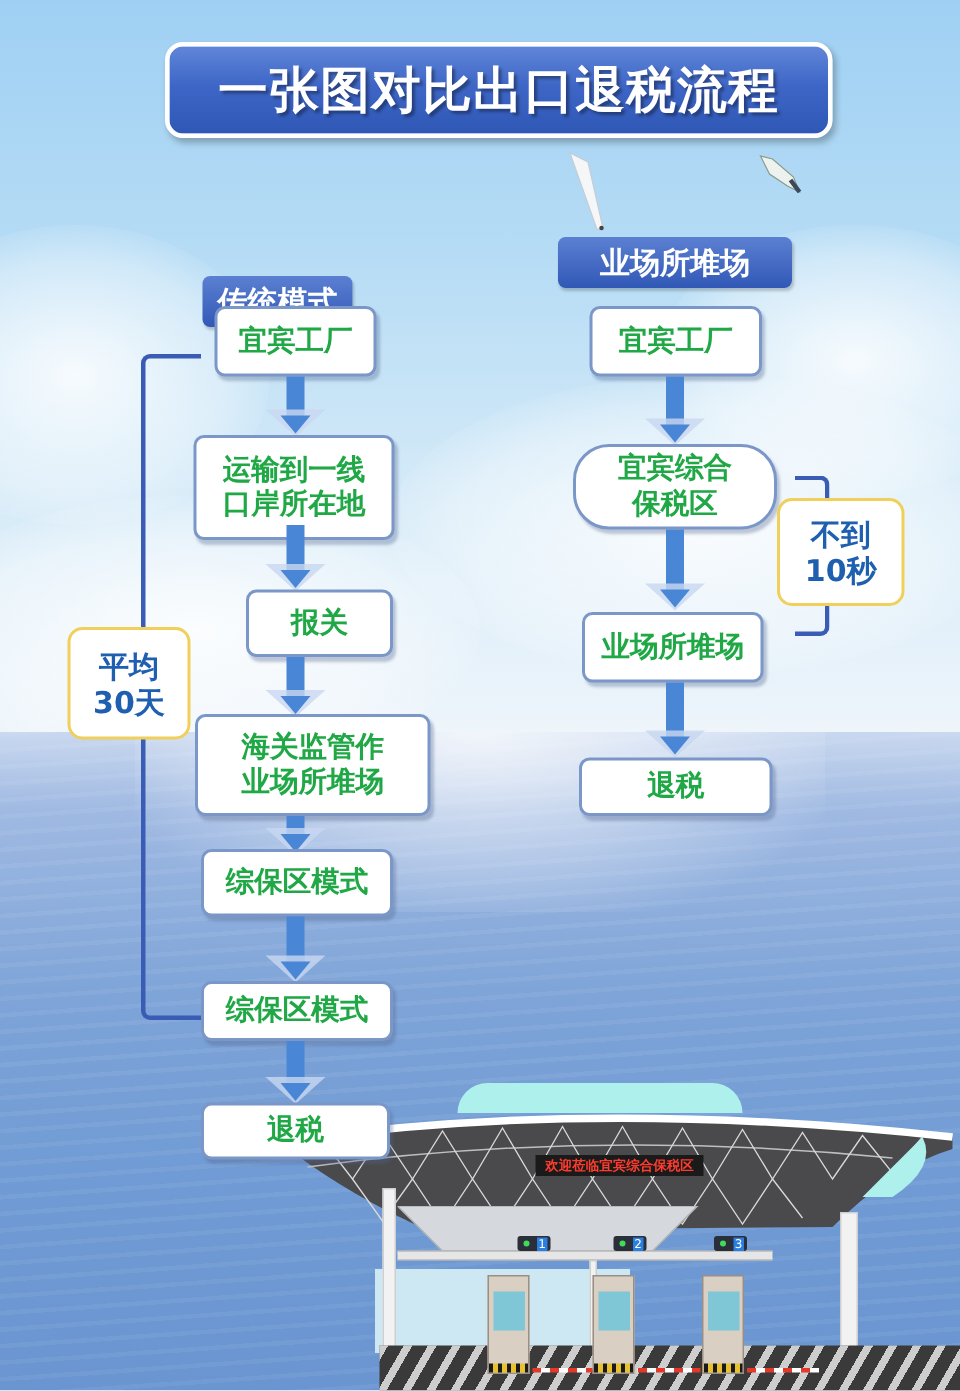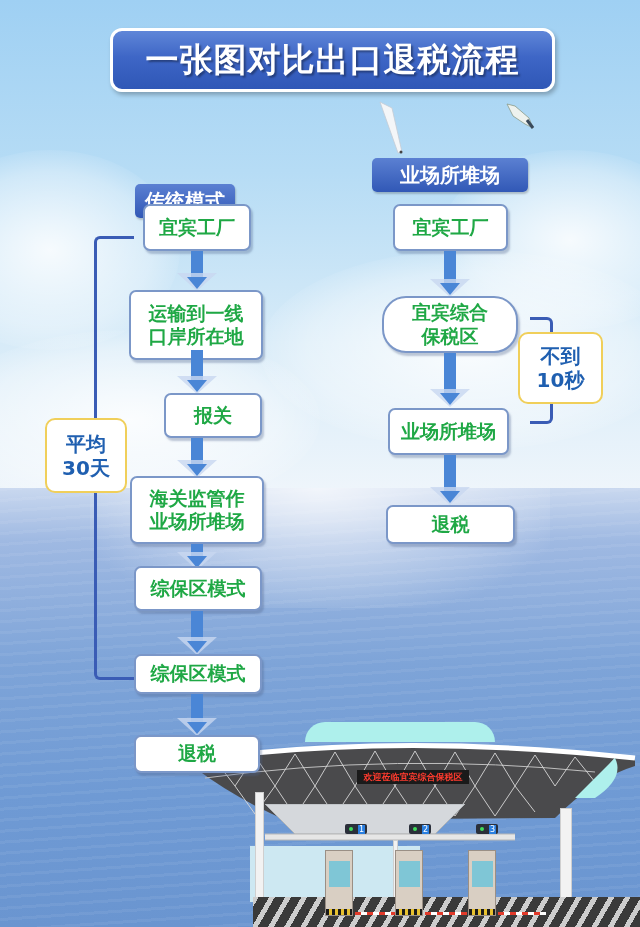--- a/index.html
+++ b/index.html
@@ -161,21 +161,21 @@
 </div>
 
 <div class="step" style="left:148px; top:393px; width:98px; height:45px;margin-left:16px;">报关</div>
 
 <div class="arrow" style="left:177px; top:438px; height:40px;">
   <div class="shaft" style="height:28px;"></div>
   <div class="halo" style="top:22px;"></div>
   <div class="head" style="top:26px;"></div>
 </div>
 
-<div class="step" style="left:130px; top:476px; width:134px; height:68px;">海关监管作
+<div class="step" style="left:130px; top:476px; width:157px; height:68px;">海关监管作
 业场所堆场</div>
 
 <div class="arrow" style="left:177px; top:544px; height:24px;">
   <div class="shaft" style="height:16px;"></div>
   <div class="halo" style="top:8px;"></div>
   <div class="head" style="top:12px;"></div>
 </div>
 
 <div class="step" style="left:134px; top:566px; width:128px; height:45px;">综保区模式</div>
 

